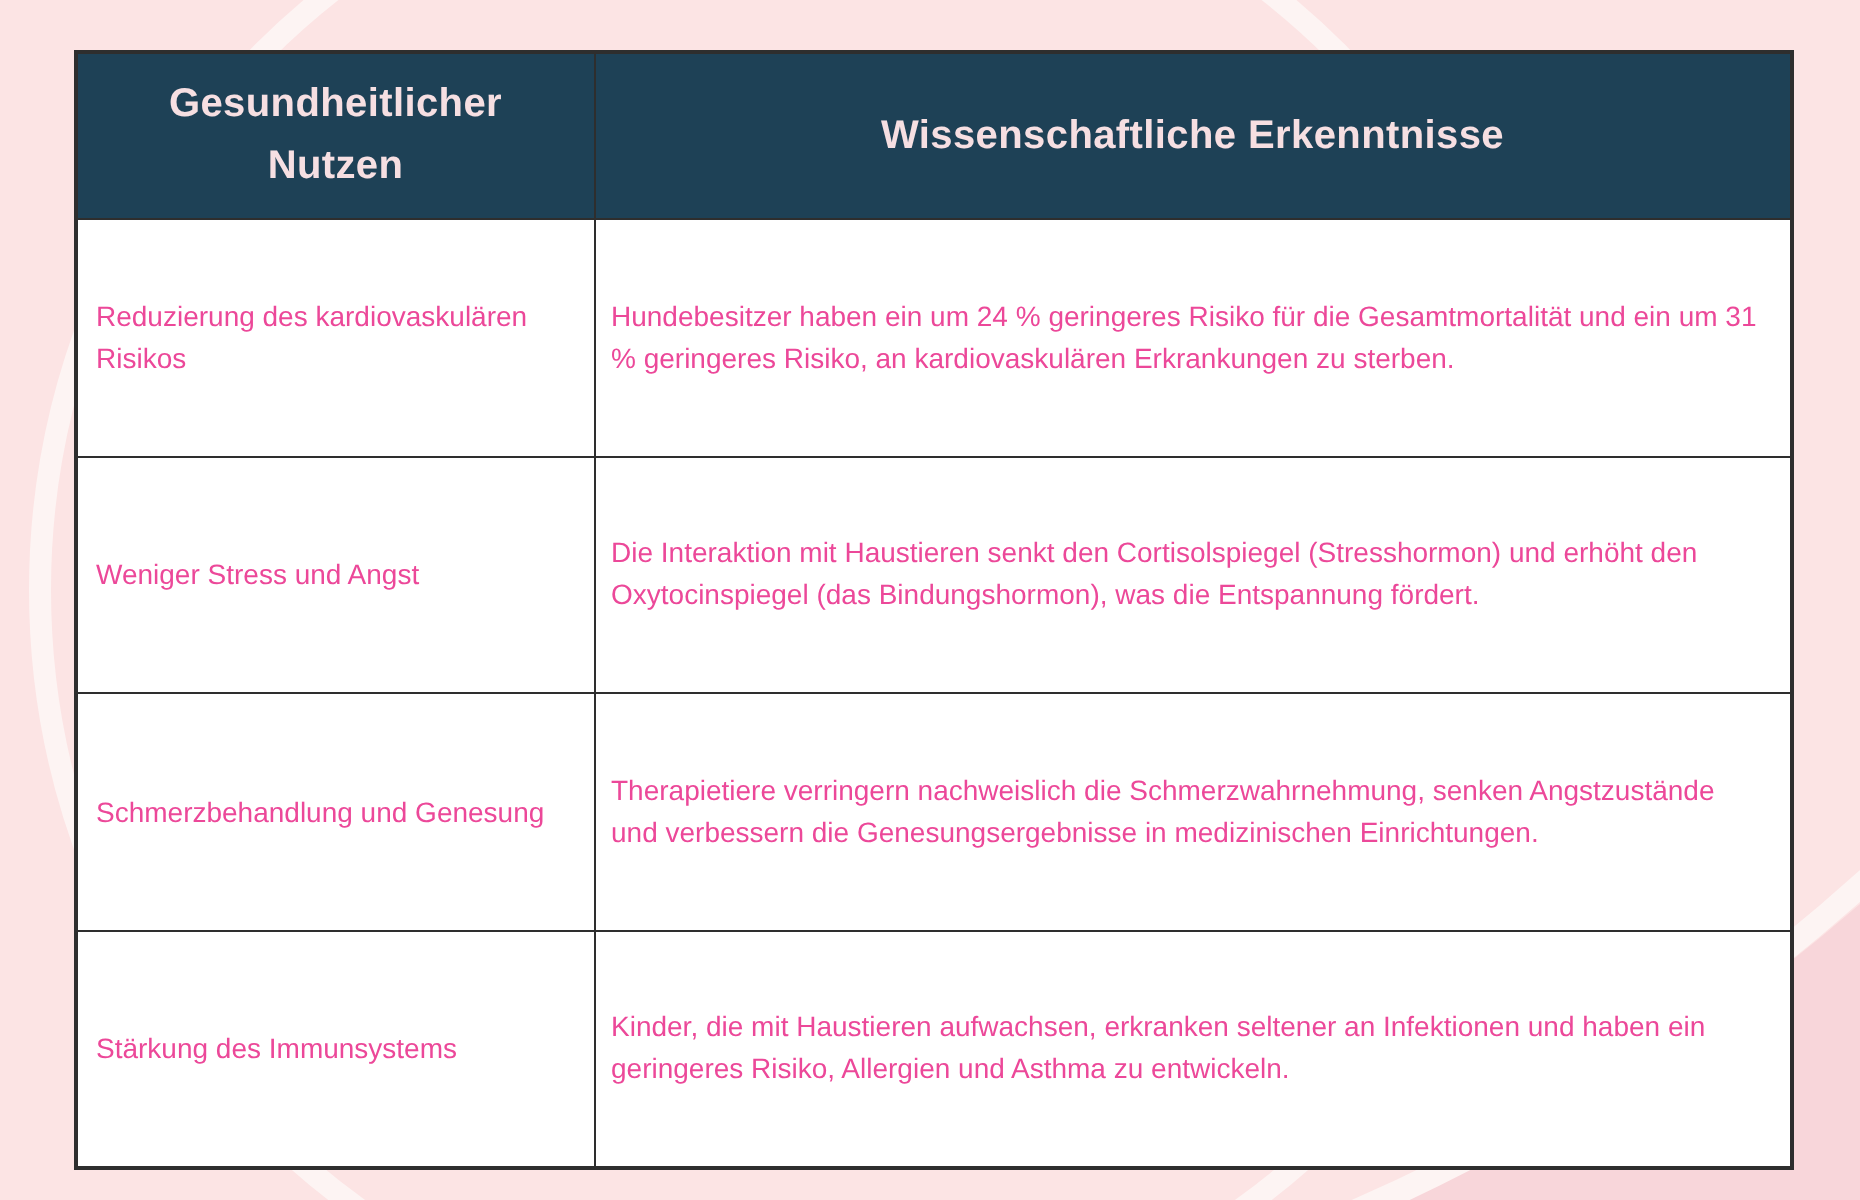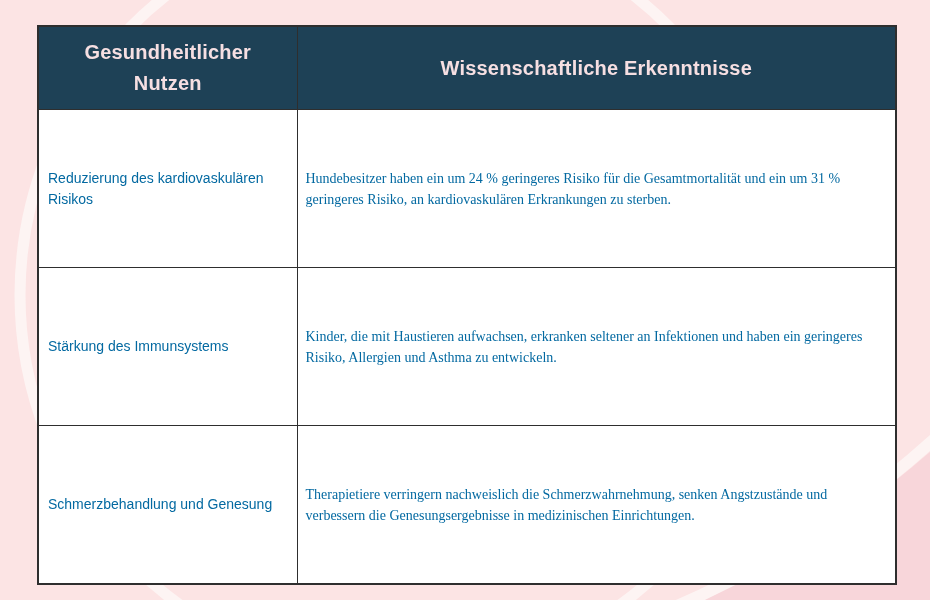--- a/index.html
+++ b/index.html
@@ -49,33 +49,32 @@
     color: #f6dfe2;
     font-size: 20px;
     font-weight: bold;
     letter-spacing: 0.2px;
     text-align: center;
     padding: 8px 28px;
     line-height: 1.55;
     height: 66px;
   }
   td {
-    color: #0369a1;
+    color: #ec4899;
     font-size: 14px;
     line-height: 1.5;
     padding: 6px 14px 6px 9px;
     background: #ffffff;
   }
   td.benefit {
     padding-left: 9px;
     padding-right: 6px;
   }
   td.finding {
     padding-left: 8px;
-    font-family: Liberation Serif, serif;
   }
   tbody tr { height: 61px; }
 </style>
 </head>
 <body>
 
 <svg class="bg-decor" viewBox="0 0 930 600" xmlns="http://www.w3.org/2000/svg" aria-hidden="true">
 
   <circle cx="400" cy="295" r="380" fill="none" stroke="#fdf4f3" stroke-width="11"></circle>
 
@@ -95,22 +94,26 @@
         <th>Gesundheitlicher Nutzen</th>
         <th>Wissenschaftliche Erkenntnisse</th>
       </tr>
     </thead>
     <tbody>
       <tr>
         <td class="benefit">Reduzierung des kardiovaskulären Risikos</td>
         <td class="finding">Hundebesitzer haben ein um 24 % geringeres Risiko für die Gesamtmortalität und ein um 31 % geringeres Risiko, an kardiovaskulären Erkrankungen zu sterben.</td>
       </tr>
       <tr>
-        <td class="benefit">Stärkung des Immunsystems</td>
-        <td class="finding">Kinder, die mit Haustieren aufwachsen, erkranken seltener an Infektionen und haben ein geringeres Risiko, Allergien und Asthma zu entwickeln.</td>
+        <td class="benefit">Weniger Stress und Angst</td>
+        <td class="finding">Die Interaktion mit Haustieren senkt den Cortisolspiegel (Stresshormon) und erhöht den Oxytocinspiegel (das Bindungshormon), was die Entspannung fördert.</td>
       </tr>
       <tr>
         <td class="benefit">Schmerzbehandlung und Genesung</td>
         <td class="finding">Therapietiere verringern nachweislich die Schmerzwahrnehmung, senken Angstzustände und verbessern die Genesungsergebnisse in medizinischen Einrichtungen.</td>
+      </tr>
+      <tr>
+        <td class="benefit">Stärkung des Immunsystems</td>
+        <td class="finding">Kinder, die mit Haustieren aufwachsen, erkranken seltener an Infektionen und haben ein geringeres Risiko, Allergien und Asthma zu entwickeln.</td>
       </tr>
     </tbody>
   </table>
 </div>
 
 </body></html>

